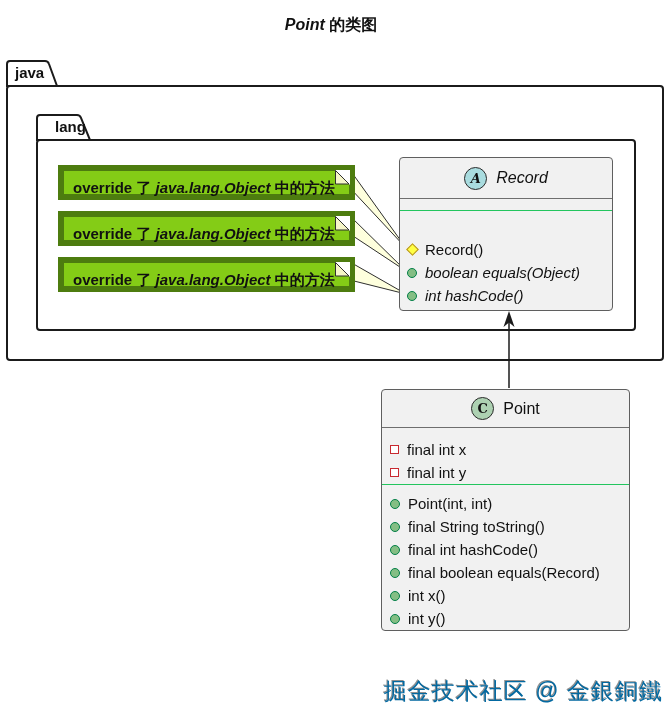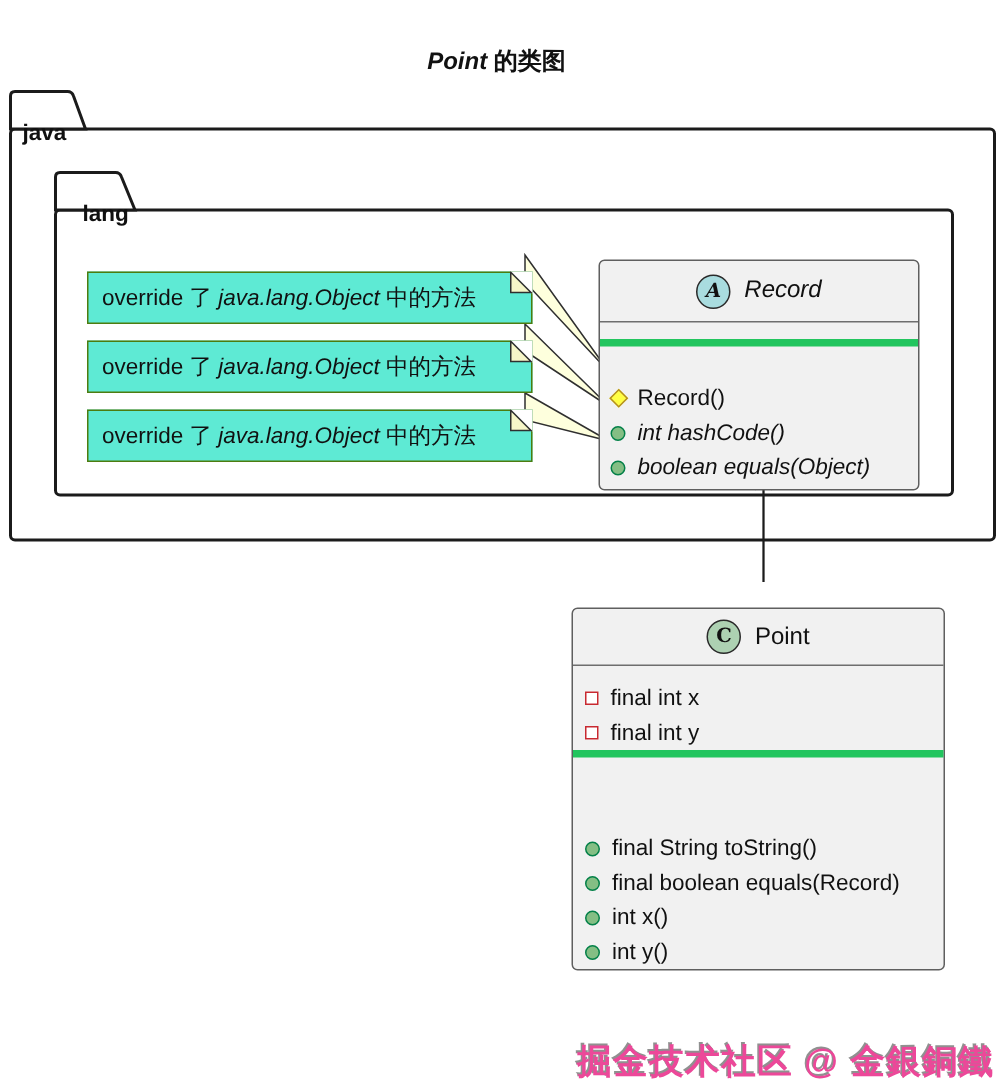--- a/index.html
+++ b/index.html
@@ -1,59 +1,59 @@
 <!DOCTYPE html>
 <html><head>
 <meta charset="utf-8">
 <style>
   html, body { margin: 0; padding: 0; background: #ffffff; }
   body { width: 670px; height: 721px; font-family: "Liberation Sans", sans-serif; color: #111; }
   .canvas { position: relative; width: 670px; height: 721px; overflow: hidden; background: #fff; }
-  .abs { position: absolute; margin-top: 16px; }
+  .abs { position: absolute; }
   svg.overlay { position: absolute; left: 0; top: 0; z-index: 1; }
 
   
   .diagram-title { left: 0; top: 15px; width: 662px; text-align: center;
     font-size: 16px; font-weight: bold; z-index: 3; }
   .it { font-style: italic; }
 
   
   .pkg-label { font-size: 15px; font-weight: bold; z-index: 3; }
 
   
-  .note { background: #5eead4; border: 1px solid #4d7c0f; z-index: 3;
-    font-size: 15px; line-height: 33px; padding-left: 9px; box-sizing: border-box; }
+  .note { background: #84cc16; border: 6px solid #4d7c0f; z-index: 3;
+    font-size: 15px; line-height: 33px; padding-left: 9px; box-sizing: border-box; font-weight: bold; }
   .note::before { content: ""; position: absolute; top: -1px; right: -1px; width: 0; height: 0;
     border-style: solid; border-width: 0 15px 15px 0; border-color: #ffffff #ffffff transparent transparent; }
   .note .fold { position: absolute; top: -1px; right: -1px; }
 
   
   .class-box { background: #F1F1F1; border: 1px solid #5f5f5f; border-radius: 4px;
     box-sizing: border-box; z-index: 2; display: flex; flex-direction: column; }
   .cmp-title { display: flex; align-items: center; justify-content: center; gap: 9px;
     border-bottom: 1px solid #6e6e6e; font-size: 16px; }
   .cmp-fields, .cmp-methods { display: flex; flex-direction: column; justify-content: flex-end; }
-  .cmp-fields { border-bottom: 5px solid #22c55e; }
+  .cmp-fields { border-bottom: 1px solid #22c55e; }
   .member { display: flex; align-items: center; height: 23px; font-size: 15px; white-space: nowrap; }
   .head-circle { width: 21px; height: 21px; border-radius: 50%; border: 1px solid #2a2a2a;
     display: flex; align-items: center; justify-content: center;
     font-family: "DejaVu Serif", serif; font-weight: bold; font-size: 13px; flex: 0 0 auto; }
   .hc-abstract { background: #A9DCDF; font-style: italic; }
   .hc-class { background: #ADD1B2; }
   .cname-italic { font-style: italic; }
 
   
   .mi { flex: 0 0 auto; margin-right: 8px; box-sizing: border-box; }
   .mi-public { width: 10px; height: 10px; border-radius: 50%; background: #84BE84; border: 1.5px solid #038048; }
   .mi-package { width: 9px; height: 9px; background: #FFFF44; border: 1.5px solid #B38D22; transform: rotate(45deg); margin-left: 1px; }
   .mi-private { width: 9px; height: 9px; background: #ffffff; border: 1.5px solid #C82930; }
 
   
-  .watermark { right: 7px; top: 676px; font-size: 23px; font-weight: bold; letter-spacing: 1px;
-    color: #ec4899; text-shadow: -1px -1px 0 #909090, 1px 1px 1px #ffffff; z-index: 3; }
+  .watermark { right: 7px; top: 676px; font-size: 23px; font-weight: normal; letter-spacing: 1px;
+    color: #0369a1; text-shadow: -1px -1px 0 #909090, 1px 1px 1px #ffffff; z-index: 3; }
 </style>
 </head>
 <body>
 
 <div class="canvas">
 
   <svg class="overlay" width="670" height="721" viewBox="0 0 670 721">
 
     <rect x="7" y="86" width="656" height="274" rx="3" fill="#ffffff" stroke="#1b1b1b" stroke-width="2"></rect>
     <path d="M7,86 L7,64 Q7,61 10,61 L45,61 Q48,61 49,64 L57,86 Z" fill="#ffffff" stroke="#1b1b1b" stroke-width="2"></path>
@@ -101,25 +101,25 @@
       <span class="cname-italic">Record</span>
     </div>
     <div class="cmp-fields" style="height:11px;"></div>
     <div class="cmp-methods" style="flex:1; padding:3px 0 3px 7px;">
       <div class="member">
         <span class="mi mi-package"></span>
         <span>Record()</span>
       </div>
       <div class="member">
         <span class="mi mi-public"></span>
-        <span class="it">int hashCode()</span>
+        <span class="it">boolean equals(Object)</span>
       </div>
       <div class="member">
         <span class="mi mi-public"></span>
-        <span class="it">boolean equals(Object)</span>
+        <span class="it">int hashCode()</span>
       </div>
     </div>
   </div>
 
   <div class="abs class-box" style="left:381px; top:389px; width:249px; height:242px;">
     <div class="cmp-title" style="height:37px;">
       <span class="head-circle hc-class">C</span>
       <span>Point</span>
     </div>
     <div class="cmp-fields" style="height:56px; padding-left:8px;">
@@ -128,21 +128,29 @@
         <span>final int x</span>
       </div>
       <div class="member">
         <span class="mi mi-private"></span>
         <span>final int y</span>
       </div>
     </div>
     <div class="cmp-methods" style="flex:1; padding-left:8px;">
       <div class="member">
         <span class="mi mi-public"></span>
+        <span>Point(int, int)</span>
+      </div>
+      <div class="member">
+        <span class="mi mi-public"></span>
         <span>final String toString()</span>
+      </div>
+      <div class="member">
+        <span class="mi mi-public"></span>
+        <span>final int hashCode()</span>
       </div>
       <div class="member">
         <span class="mi mi-public"></span>
         <span>final boolean equals(Record)</span>
       </div>
       <div class="member">
         <span class="mi mi-public"></span>
         <span>int x()</span>
       </div>
       <div class="member">

